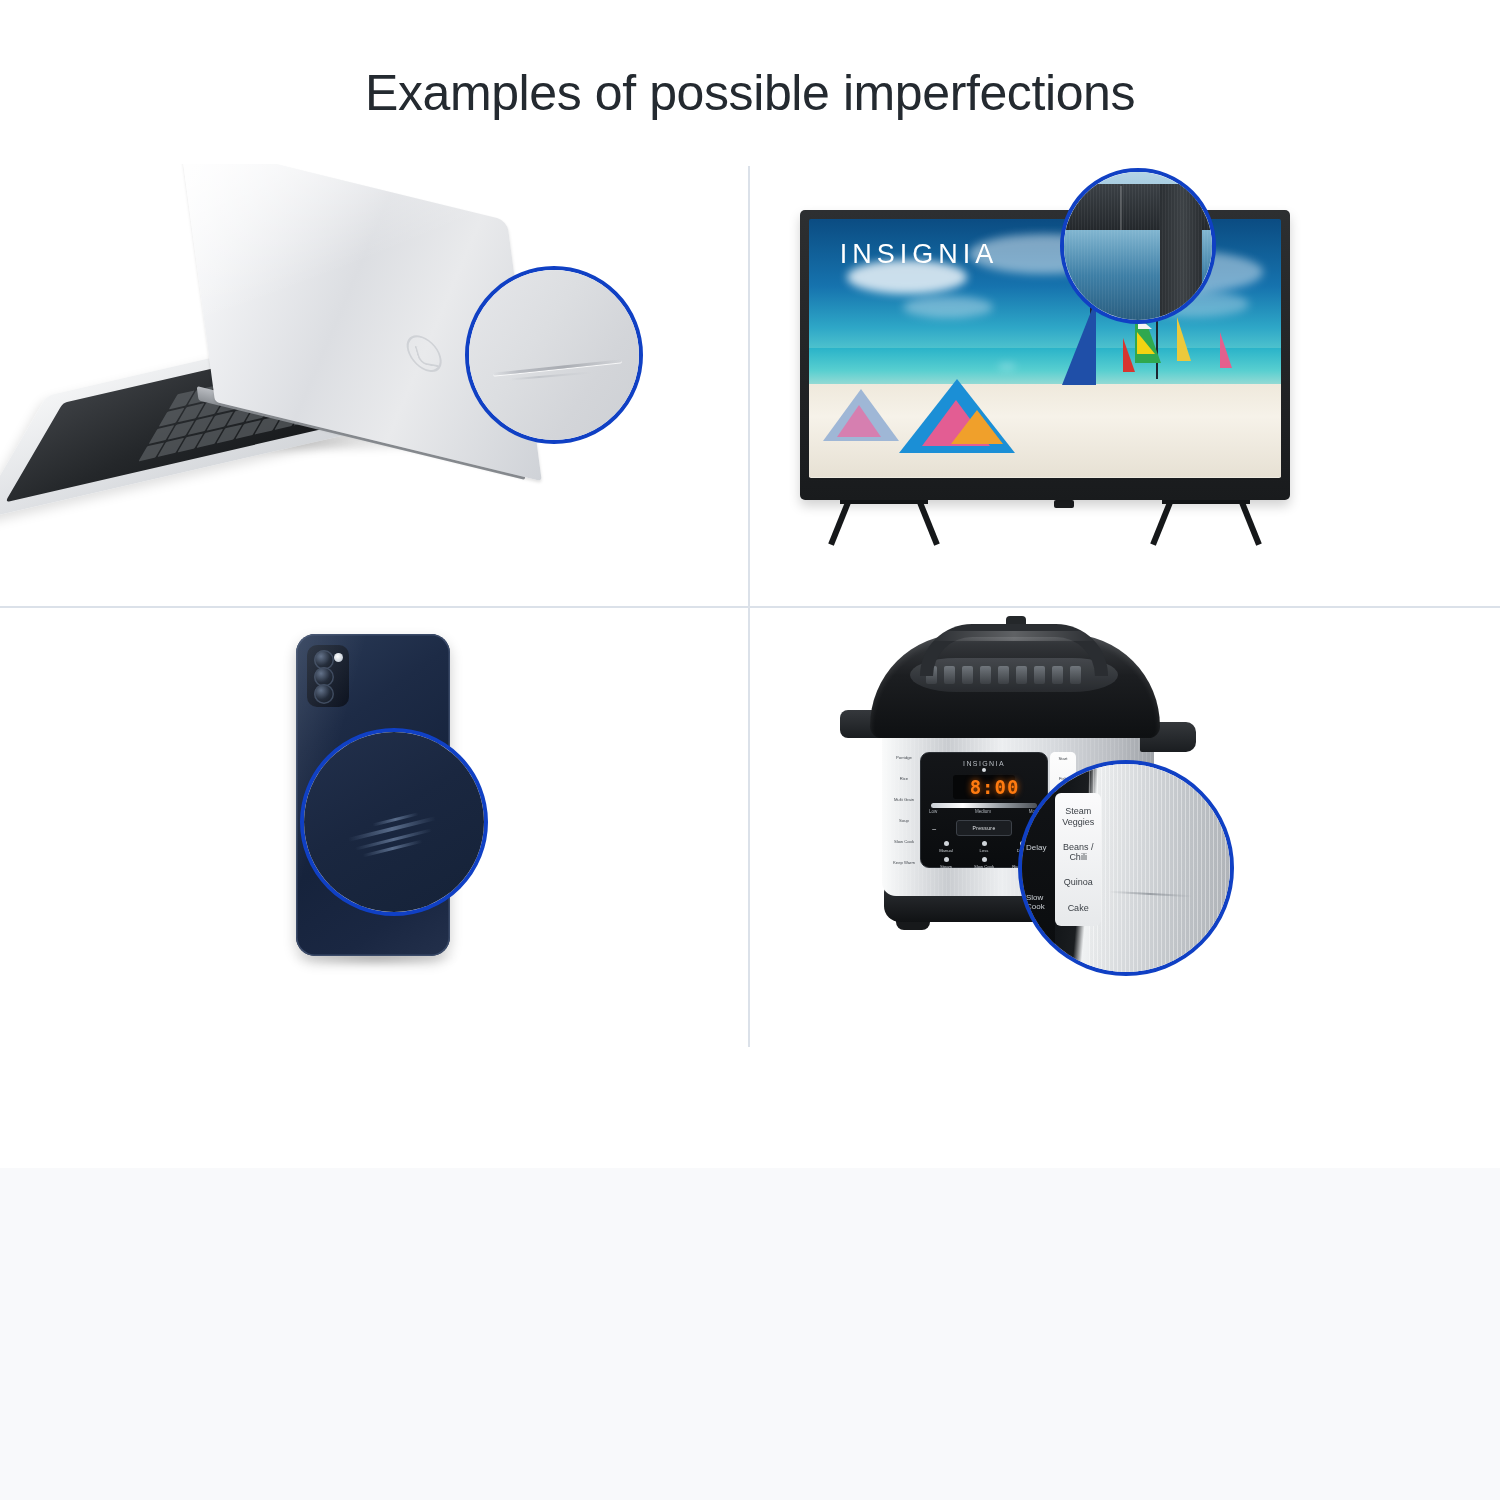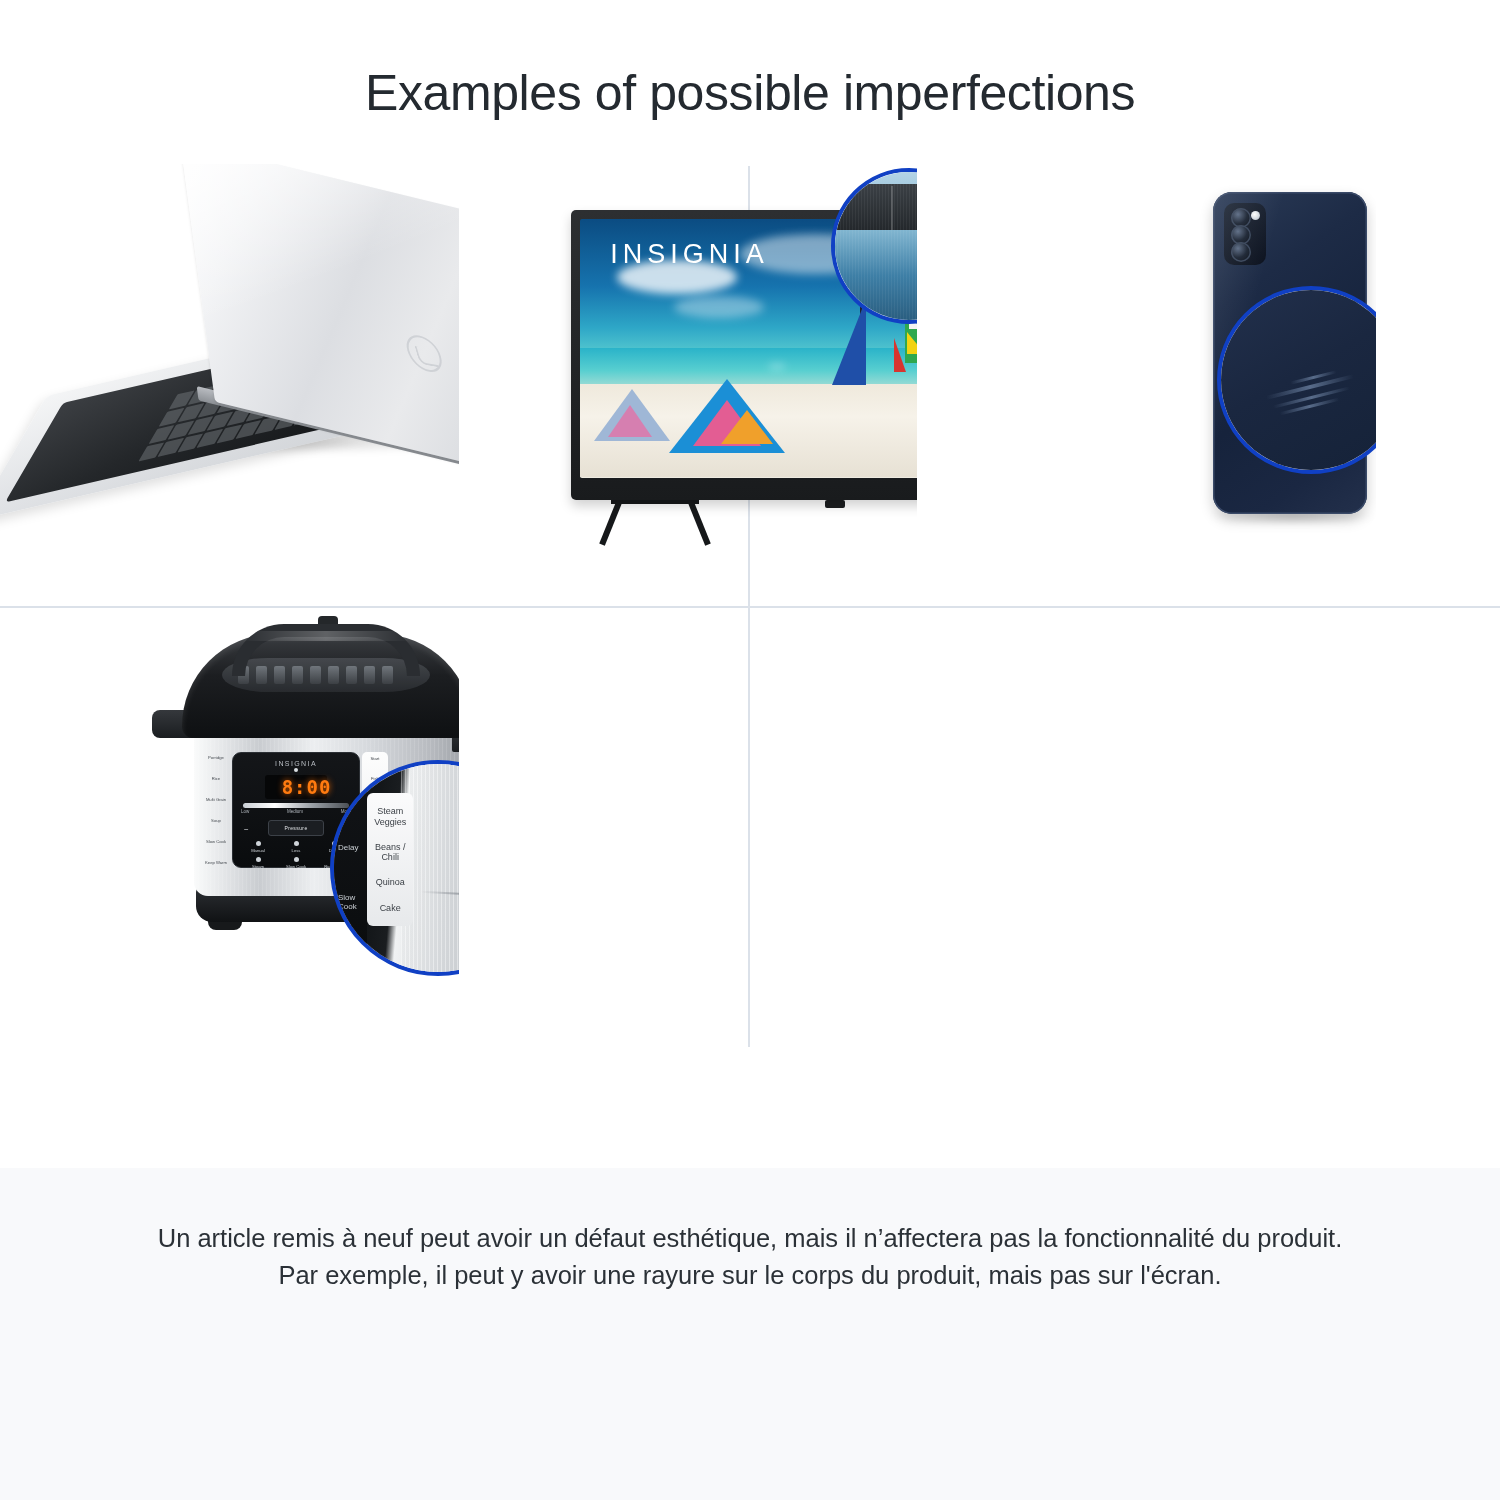--- a/index.html
+++ b/index.html
@@ -19,21 +19,21 @@
     letter-spacing:-0.4px; color:#242a30;
   }
   .header h1 .ln { display:block; }
 
   
   .grid {
     position:relative;
     margin-top:38px;
     width:1376px; height:885px;
     display:grid;
-    grid-template-columns:1fr 1fr 1fr;
+    grid-template-columns:1fr 1fr;
     grid-template-rows:1fr 1fr;
   }
   .vdiv { position:absolute; left:748px; top:2px; width:2px; height:881px; background:#dbe1e9; }
   .hdiv { position:absolute; left:0; top:442px; width:1500px; height:2px; background:#dbe1e9; }
 
   .cell { position:relative; overflow:hidden; }
   .stage { position:absolute; inset:0; }
 
   
   .magnifier {
@@ -676,16 +676,15 @@
               <div class="mb">Cake</div>
             </div>
             <div class="mscr"></div>
           </div>
         </div>
       </div>
     </div>
   </div>
 
   <div class="footer">
-    <p class="fr">Un article remis à neuf peut avoir un défaut esthétique, mais il n’affectera pas la fonctionnalité du produit. Par exemple, il peut y avoir une rayure sur le corps du produit, mais pas sur l'écran.</p>
   </div>
 
 </div>
 
 </body></html>

